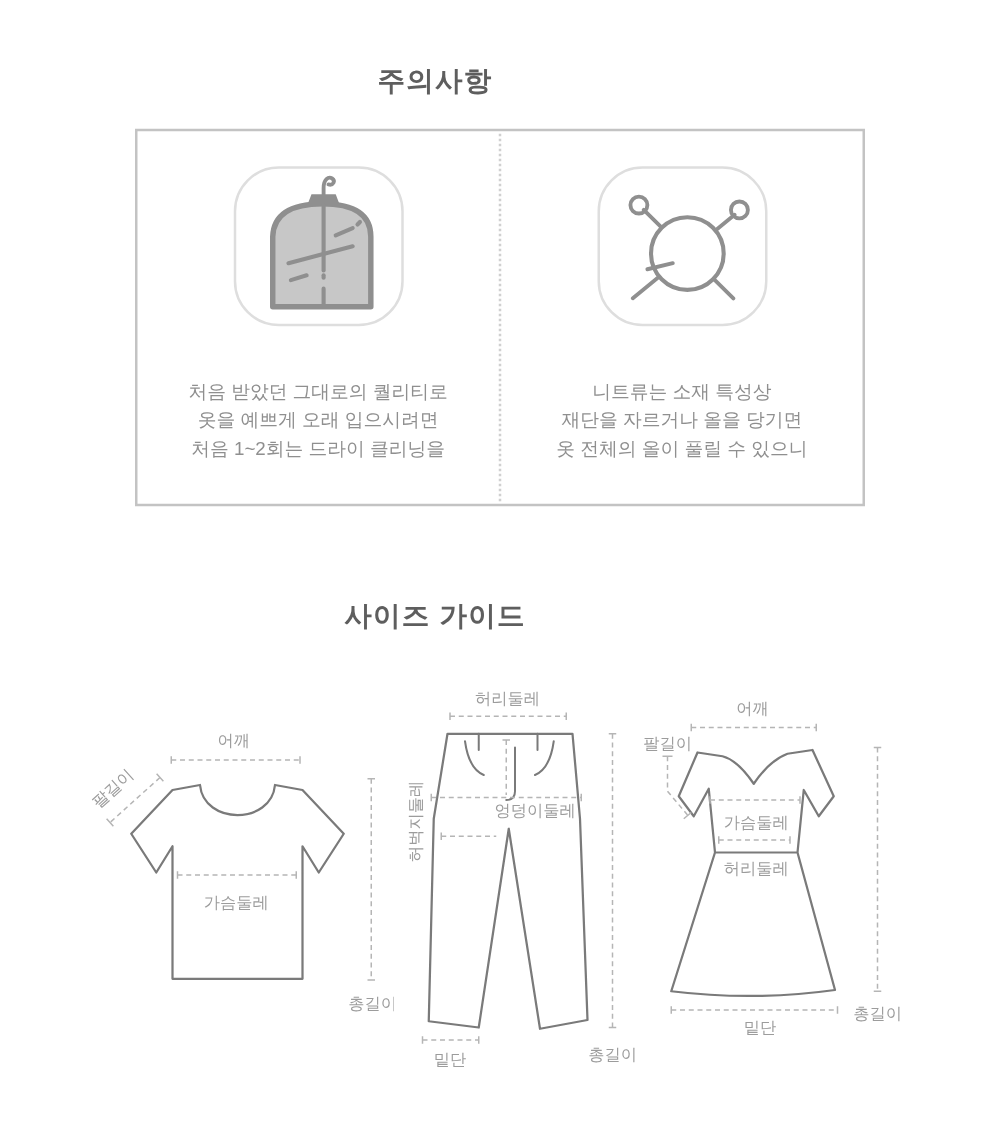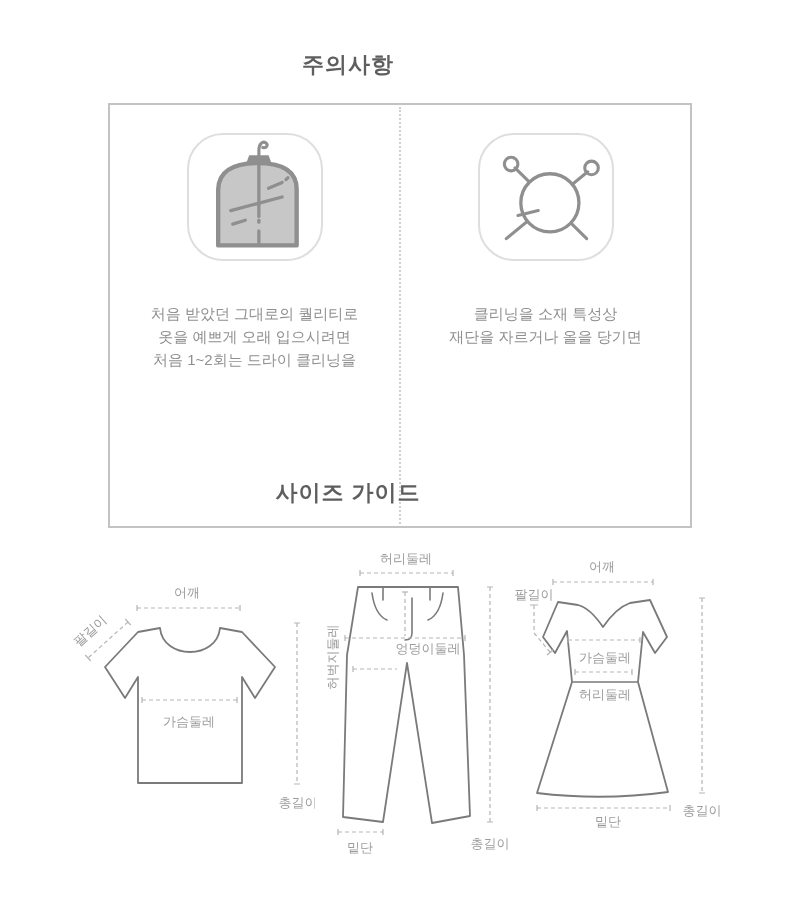--- a/index.html
+++ b/index.html
@@ -2,21 +2,21 @@
 <html><head>
 <meta charset="utf-8">
 <style>
   html,body{margin:0;padding:0;background:#ffffff;}
   .page{position:relative;width:800px;height:907px;background:#fff;overflow:hidden;
         font-family:"Liberation Sans", sans-serif;}
   .sec-title{position:absolute;left:0;width:696px;margin:0;text-align:center;
         font-size:22px;font-weight:700;color:#5e5e5e;letter-spacing:1px;}
   #caution-title{top:50px;}
   #size-title{top:478px;}
-  .caution-box{position:absolute;left:108px;top:103px;width:584px;height:425px;
+  .caution-box{position:absolute;left:108px;top:103px;width:584px;height:302px;
         border:2px solid #c3c3c3;box-sizing:border-box;display:flex;}
   .caution-col{flex:1;display:flex;flex-direction:column;align-items:center;padding-top:28px;box-sizing:border-box;}
   .divider{width:0;border-left:2px dotted #d0d0d0;margin:2px 0;}
   .icon-box{width:136px;height:128px;border:2px solid #dedede;border-radius:36px;box-sizing:border-box;
         display:flex;align-items:center;justify-content:center;background:#fff;}
   .icon-box svg{width:132px;height:124px;display:block;}
   .caution-text{margin:41px 0 0 0;text-align:center;font-size:15px;line-height:23px;color:#8f8f8f;}
   .caution-text span{display:block;}
   .diagram{position:absolute;}
   #tshirt-svg{left:65px;top:570px;}
@@ -73,22 +73,23 @@
             <path d="M36,34 L110,107"></path>
             <path d="M111,38 L27,107"></path>
           </g>
           <circle cx="72" cy="70" r="30" fill="#ffffff" stroke="#8f8f8f" stroke-width="3.4"></circle>
           <circle cx="32" cy="30" r="7" class="istroke" stroke-width="3.2"></circle>
           <circle cx="115" cy="34" r="7" class="istroke" stroke-width="3.2"></circle>
           <path d="M39,83 L60,78" class="istroke" stroke-width="3.2"></path>
         </svg>
       </div>
       <p class="caution-text">
-        <span>클리닝을 소재 특성상</span>
+        <span>니트류는 소재 특성상</span>
         <span>재단을 자르거나 올을 당기면</span>
+        <span>옷 전체의 올이 풀릴 수 있으니</span>
       </p>
     </div>
   </div>
 
   <h2 class="sec-title" id="size-title">사이즈 가이드</h2>
 
   <svg class="diagram" id="tshirt-svg" width="250" height="250" viewBox="0 0 250 250">
     <path class="garment" d="M95,58 L73,62 L40,97 L60,128 L73,107 L73,213 L177,213 L177,107 L190,128 L210,97 L177,62 L155,58
              C152,90 98,90 95,58 Z"></path>
     <g>

